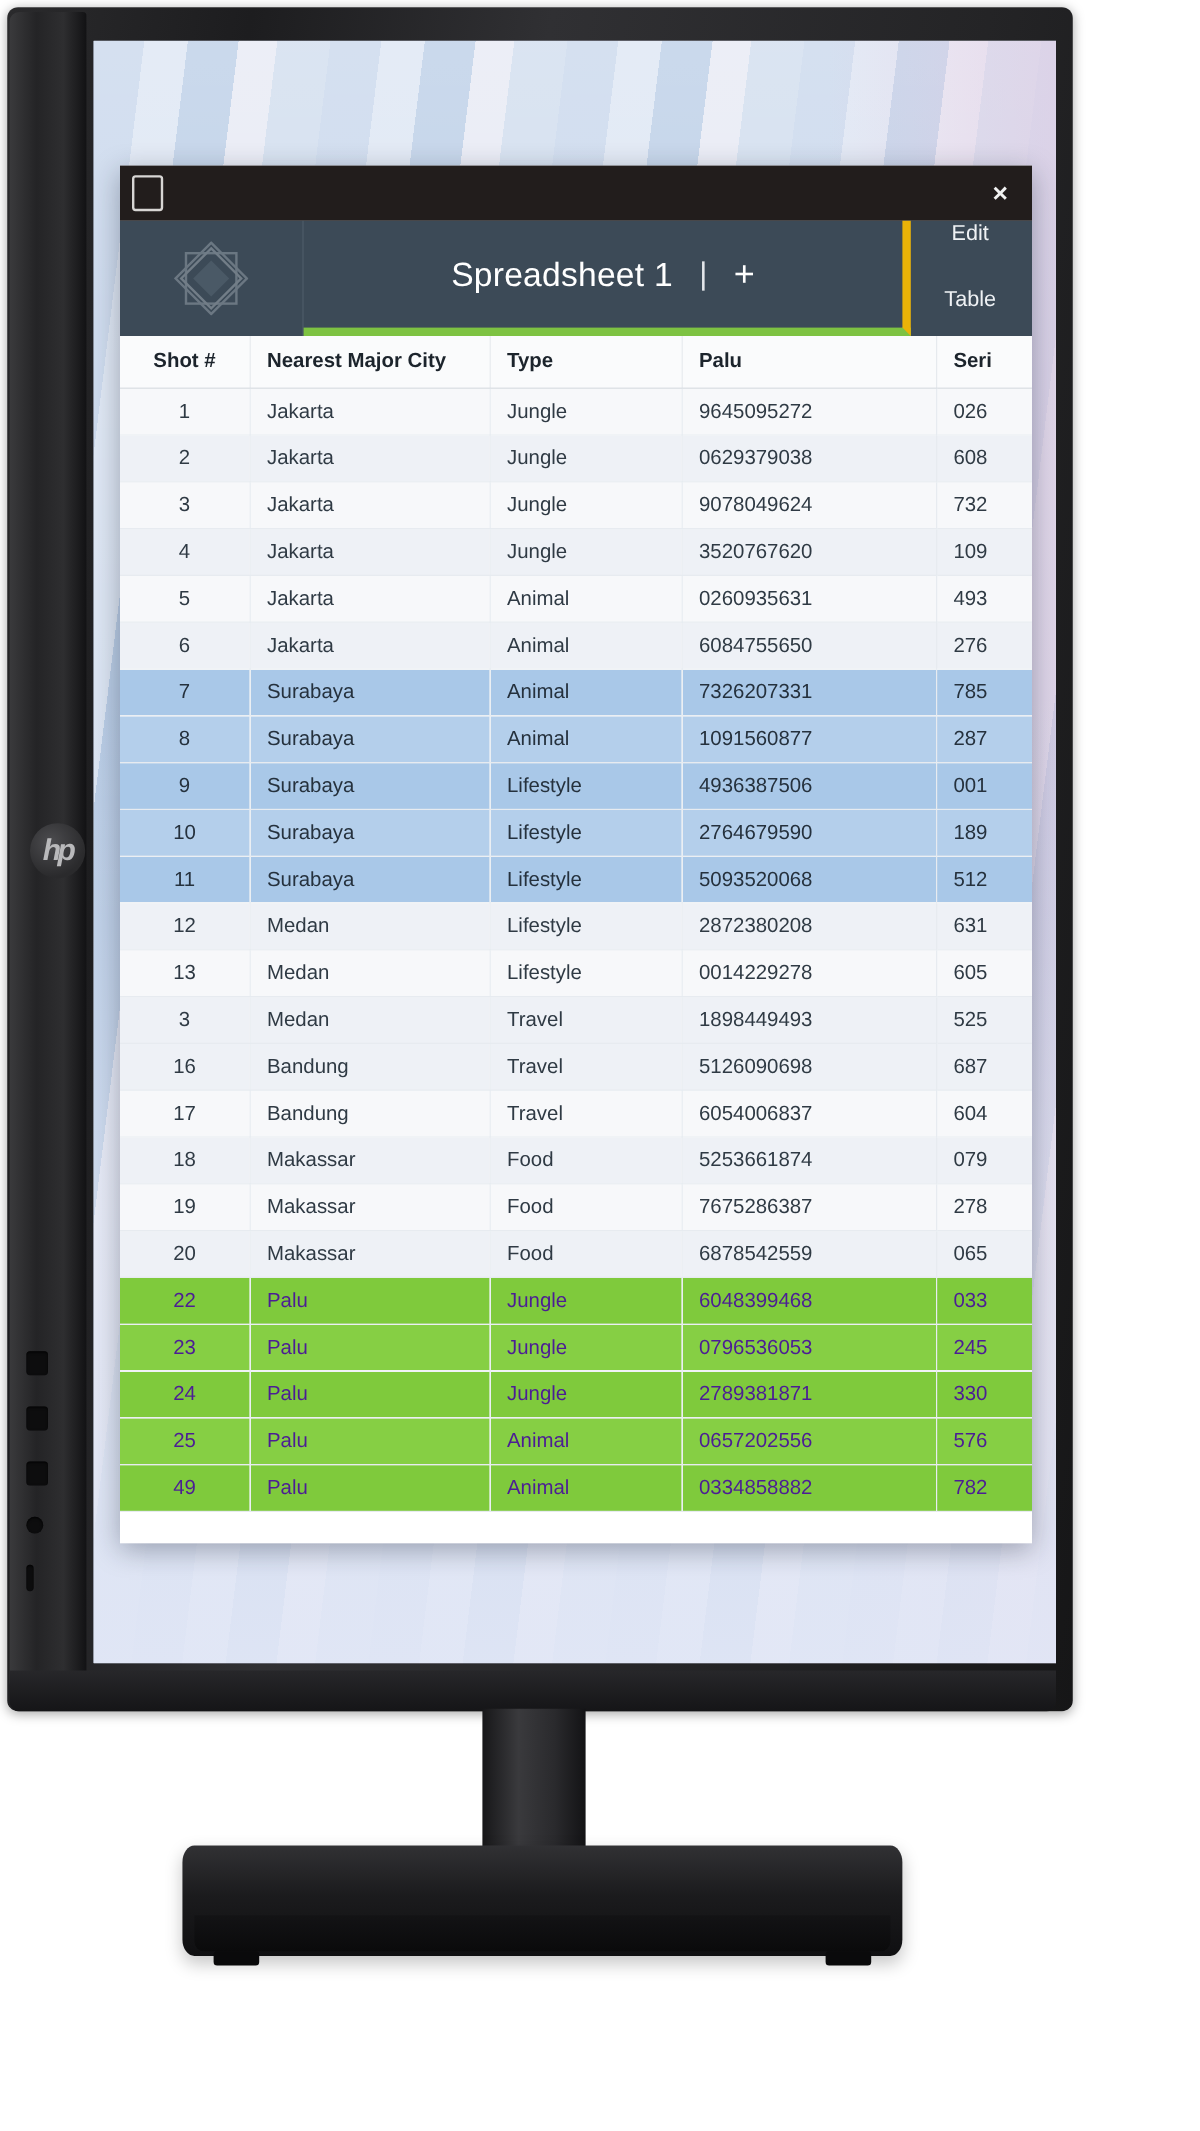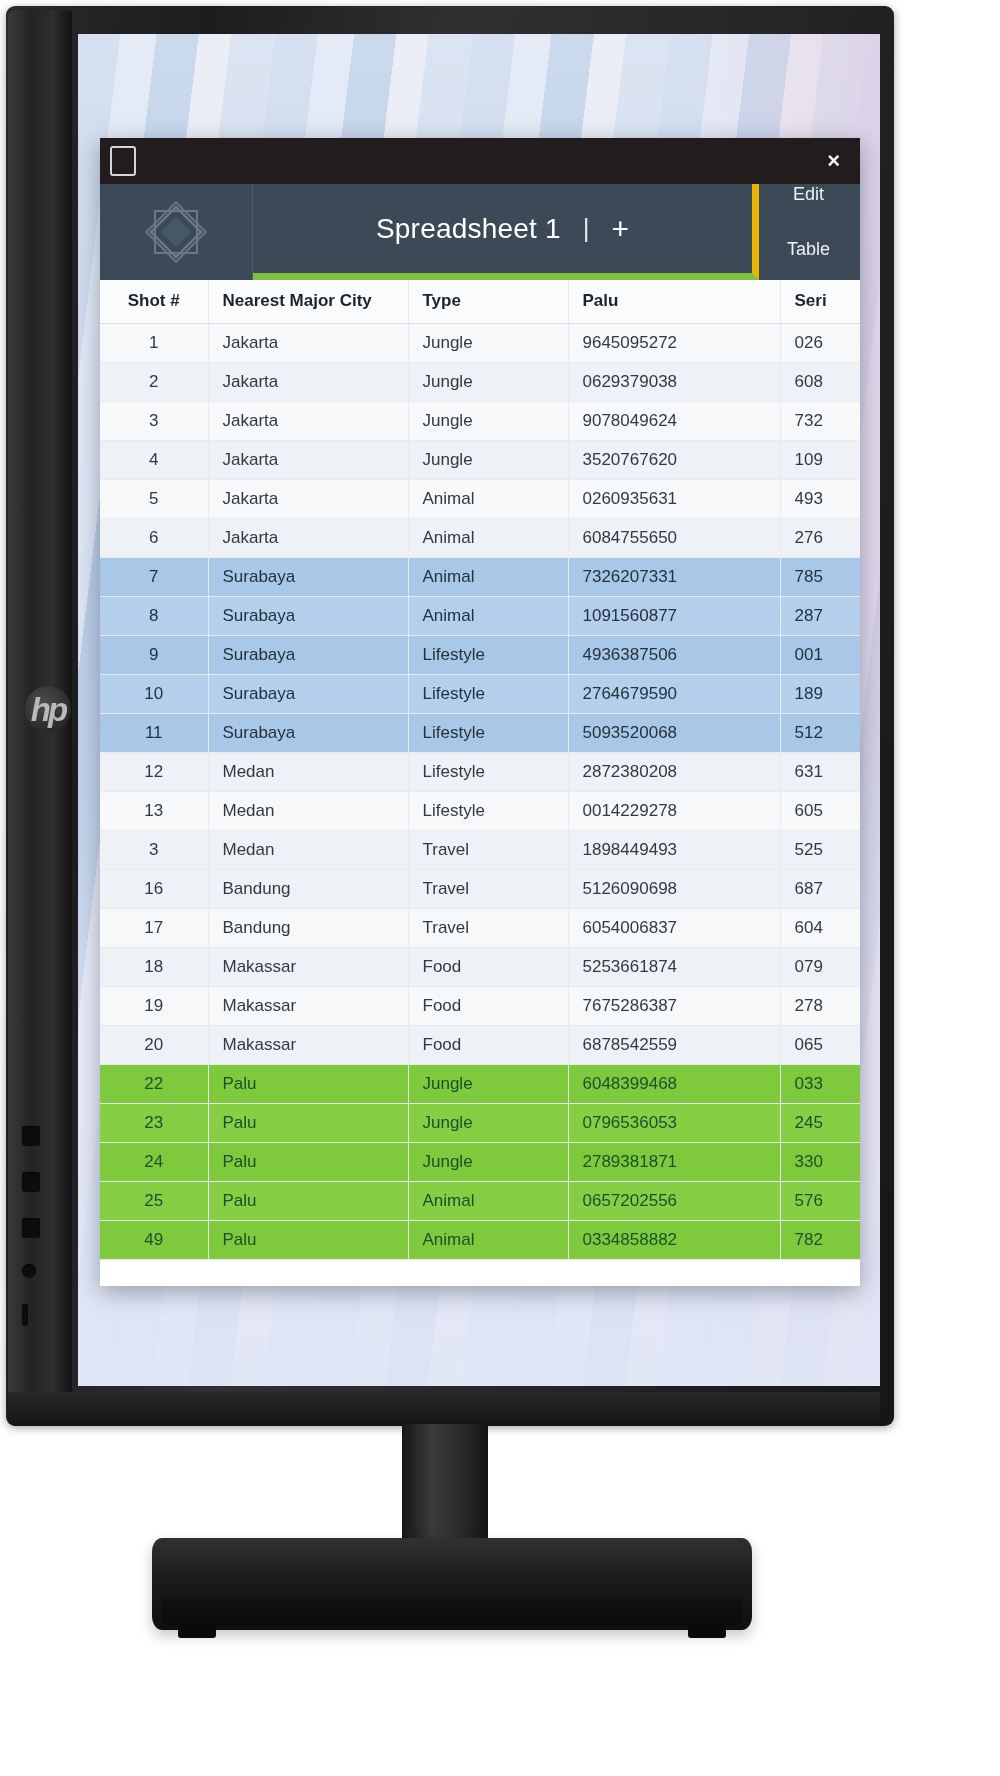--- a/index.html
+++ b/index.html
@@ -23,21 +23,21 @@
     background:linear-gradient(90deg,#3a3a3c 0%,#242426 35%,#2e2e30 70%,#121214 100%);
     border-radius:8px 3px 3px 8px;
   }
   .hp-logo{
     position:absolute;left:17px;top:676px;width:46px;height:46px;
     border-radius:50%;
     background:radial-gradient(circle at 38% 34%,#4c4c4f,#2a2a2c 70%);
     display:flex;align-items:center;justify-content:center;
   }
   .hp-logo .hp-mark{
-    color:#b9b9bb;font-size:33px;font-weight:bold;font-style:italic;
+    color:#b9b9bb;font-size:25px;font-weight:bold;font-style:italic;
     font-family:"Liberation Sans",sans-serif;letter-spacing:-3px;line-height:1;
   }
   .mon-ports{
     position:absolute;left:14px;top:1116px;width:22px;height:230px;
   }
   .mon-ports span{
     display:block;background:#0d0d0e;border-radius:3px;margin-bottom:26px;
     box-shadow:inset 0 1px 2px rgba(0,0,0,.8);
   }
   .p1{width:18px;height:20px;}
@@ -159,21 +159,21 @@
     padding:9px 10px 9px 14px;
     border-bottom:1px solid #e7ebf0;border-right:1px solid #e7ebf0;
     white-space:nowrap;overflow:hidden;
   }
   table.sheet td.num{text-align:center;padding-left:0;padding-right:0;}
   table.sheet th.num{text-align:center;padding-left:0;padding-right:0;}
   tr.r-odd  td{background:#f7f8fa;}
   tr.r-even td{background:#eef1f6;}
   tr.sel-blue  td{background:#a9c8e8 !important;color:#25313d;}
   tr.sel-blue.alt td{background:#b4cfeb !important;}
-  tr.sel-green td{background:#7fca3c !important;color:#14532d;}
+  tr.sel-green td{background:#7fca3c !important;color:#4c1d95;}
   tr.sel-green.alt td{background:#86cf44 !important;margin-left:16px;}
 
   col.c-shot{width:108px;}
   col.c-city{width:200px;}
   col.c-type{width:160px;}
   col.c-meta{width:212px;}
   col.c-serial{width:180px;}
 
   
   .oct{opacity:.32;}

